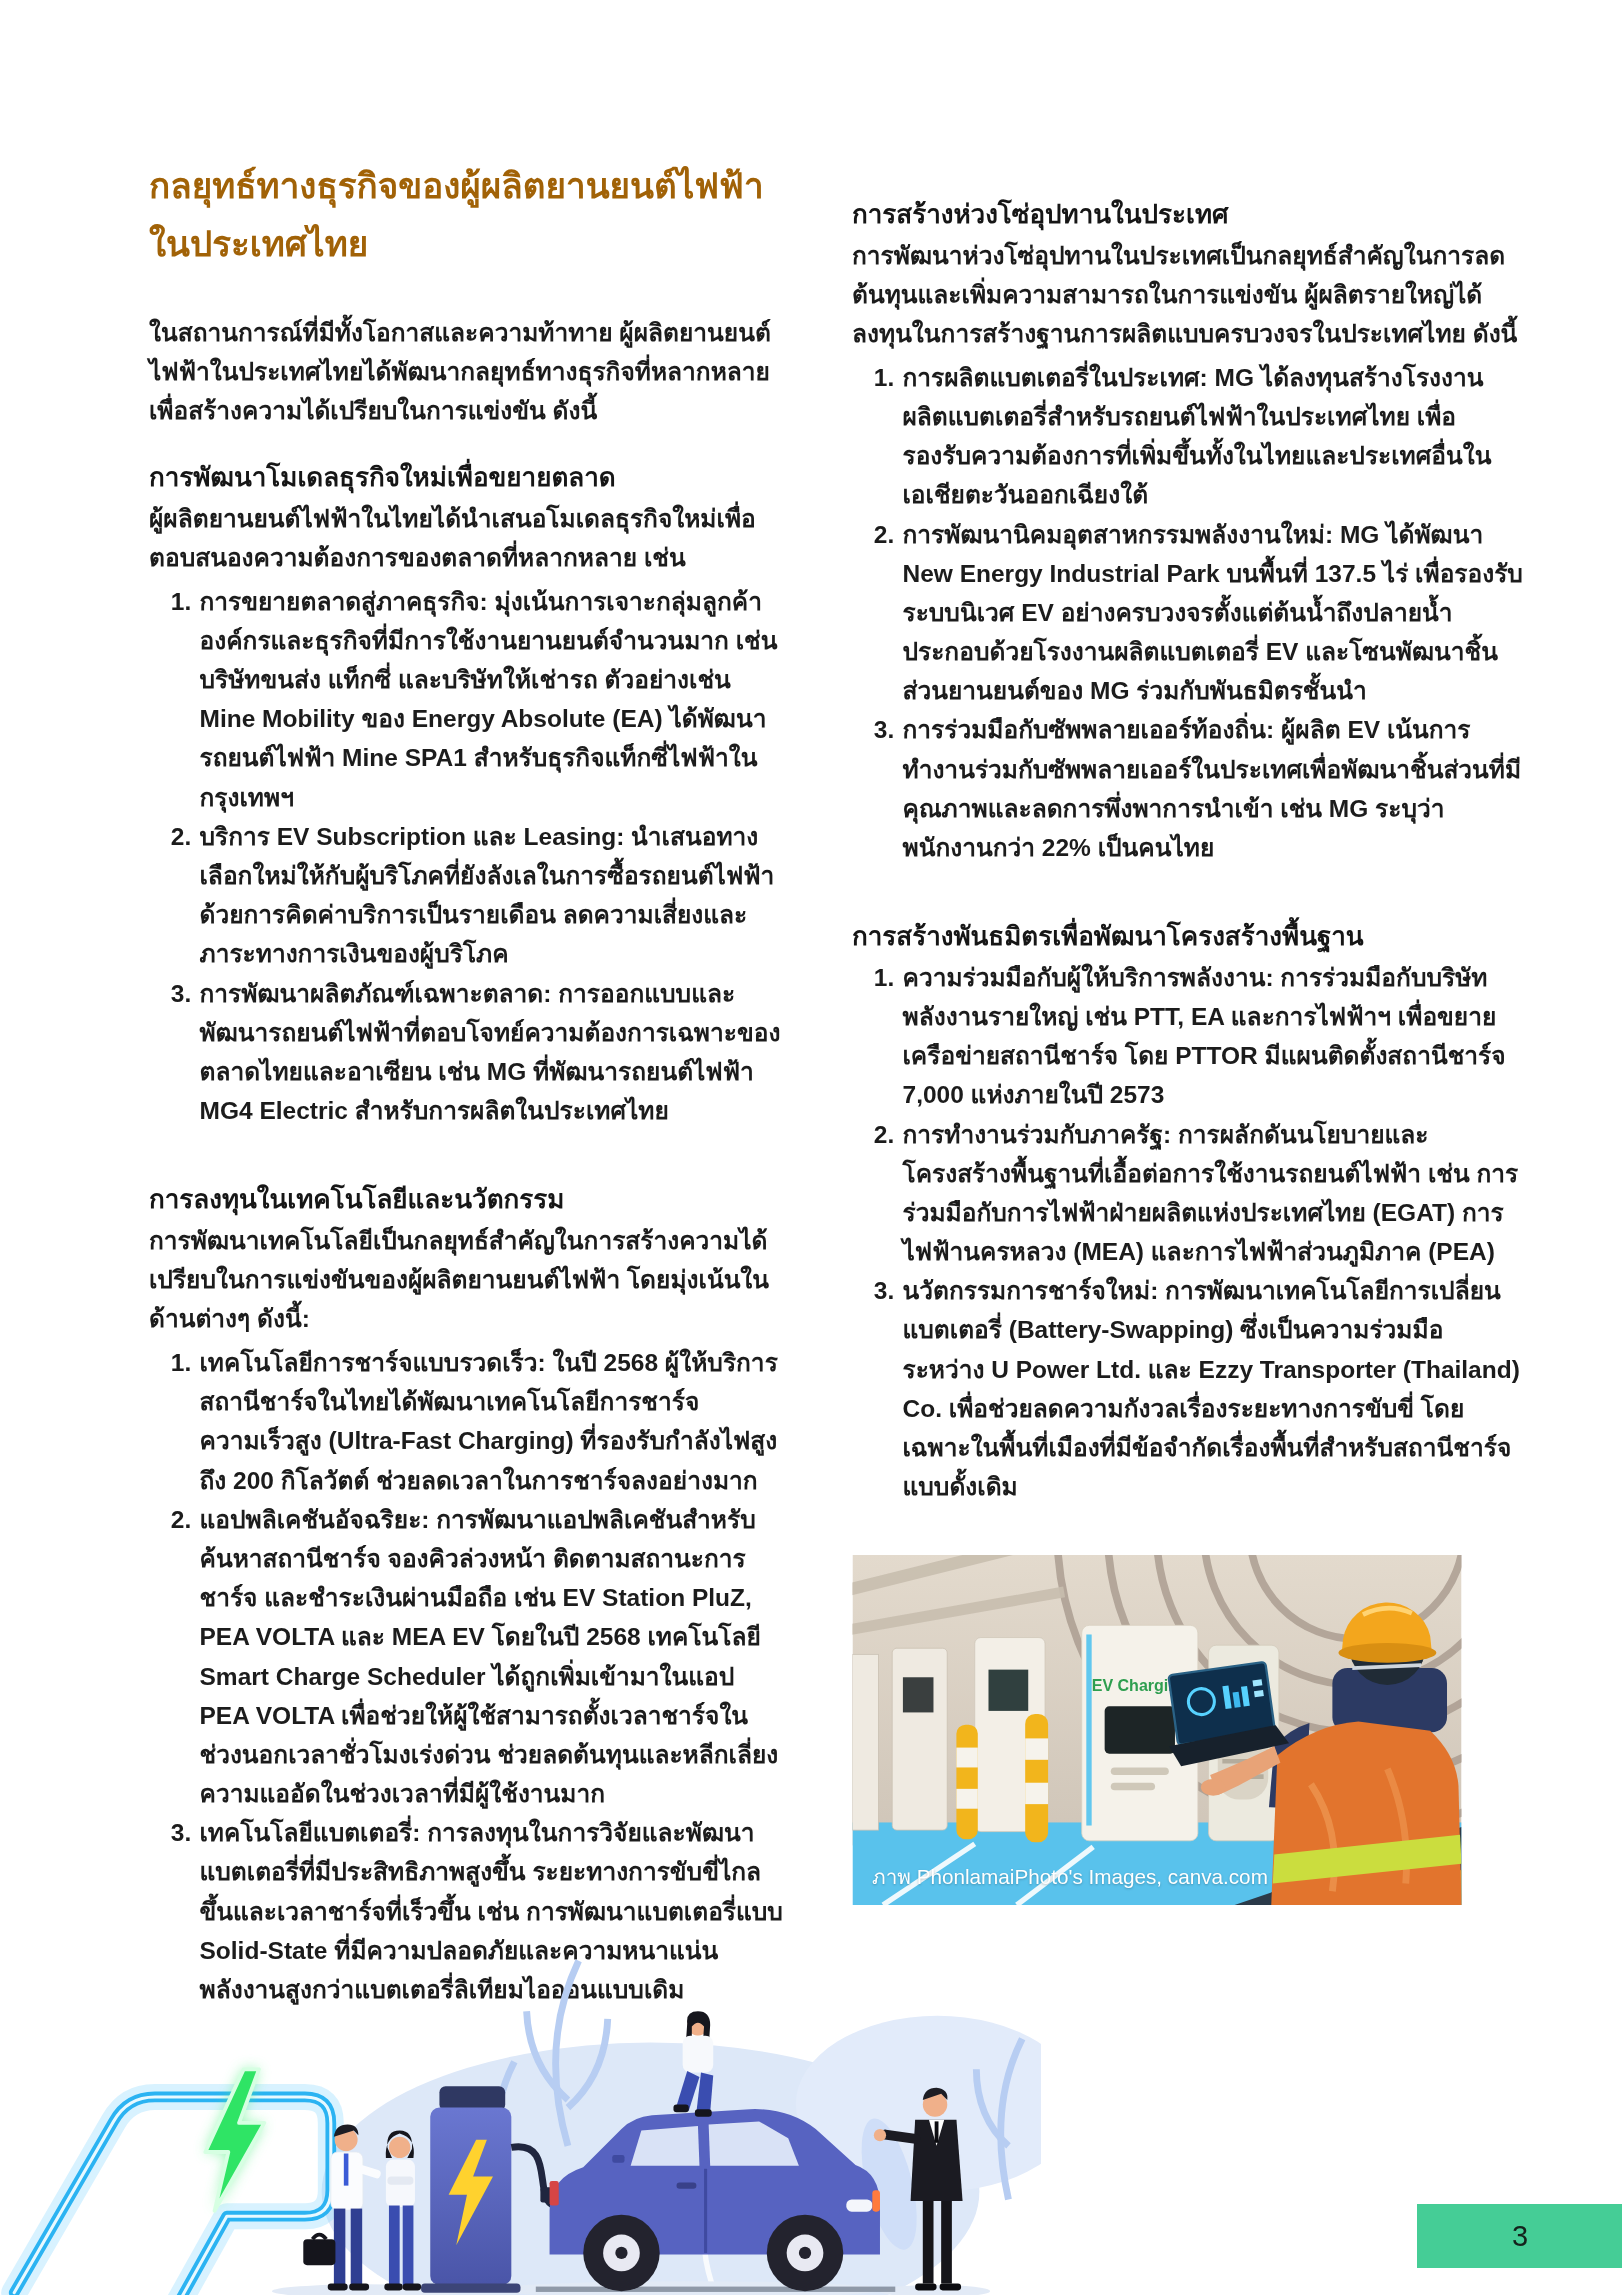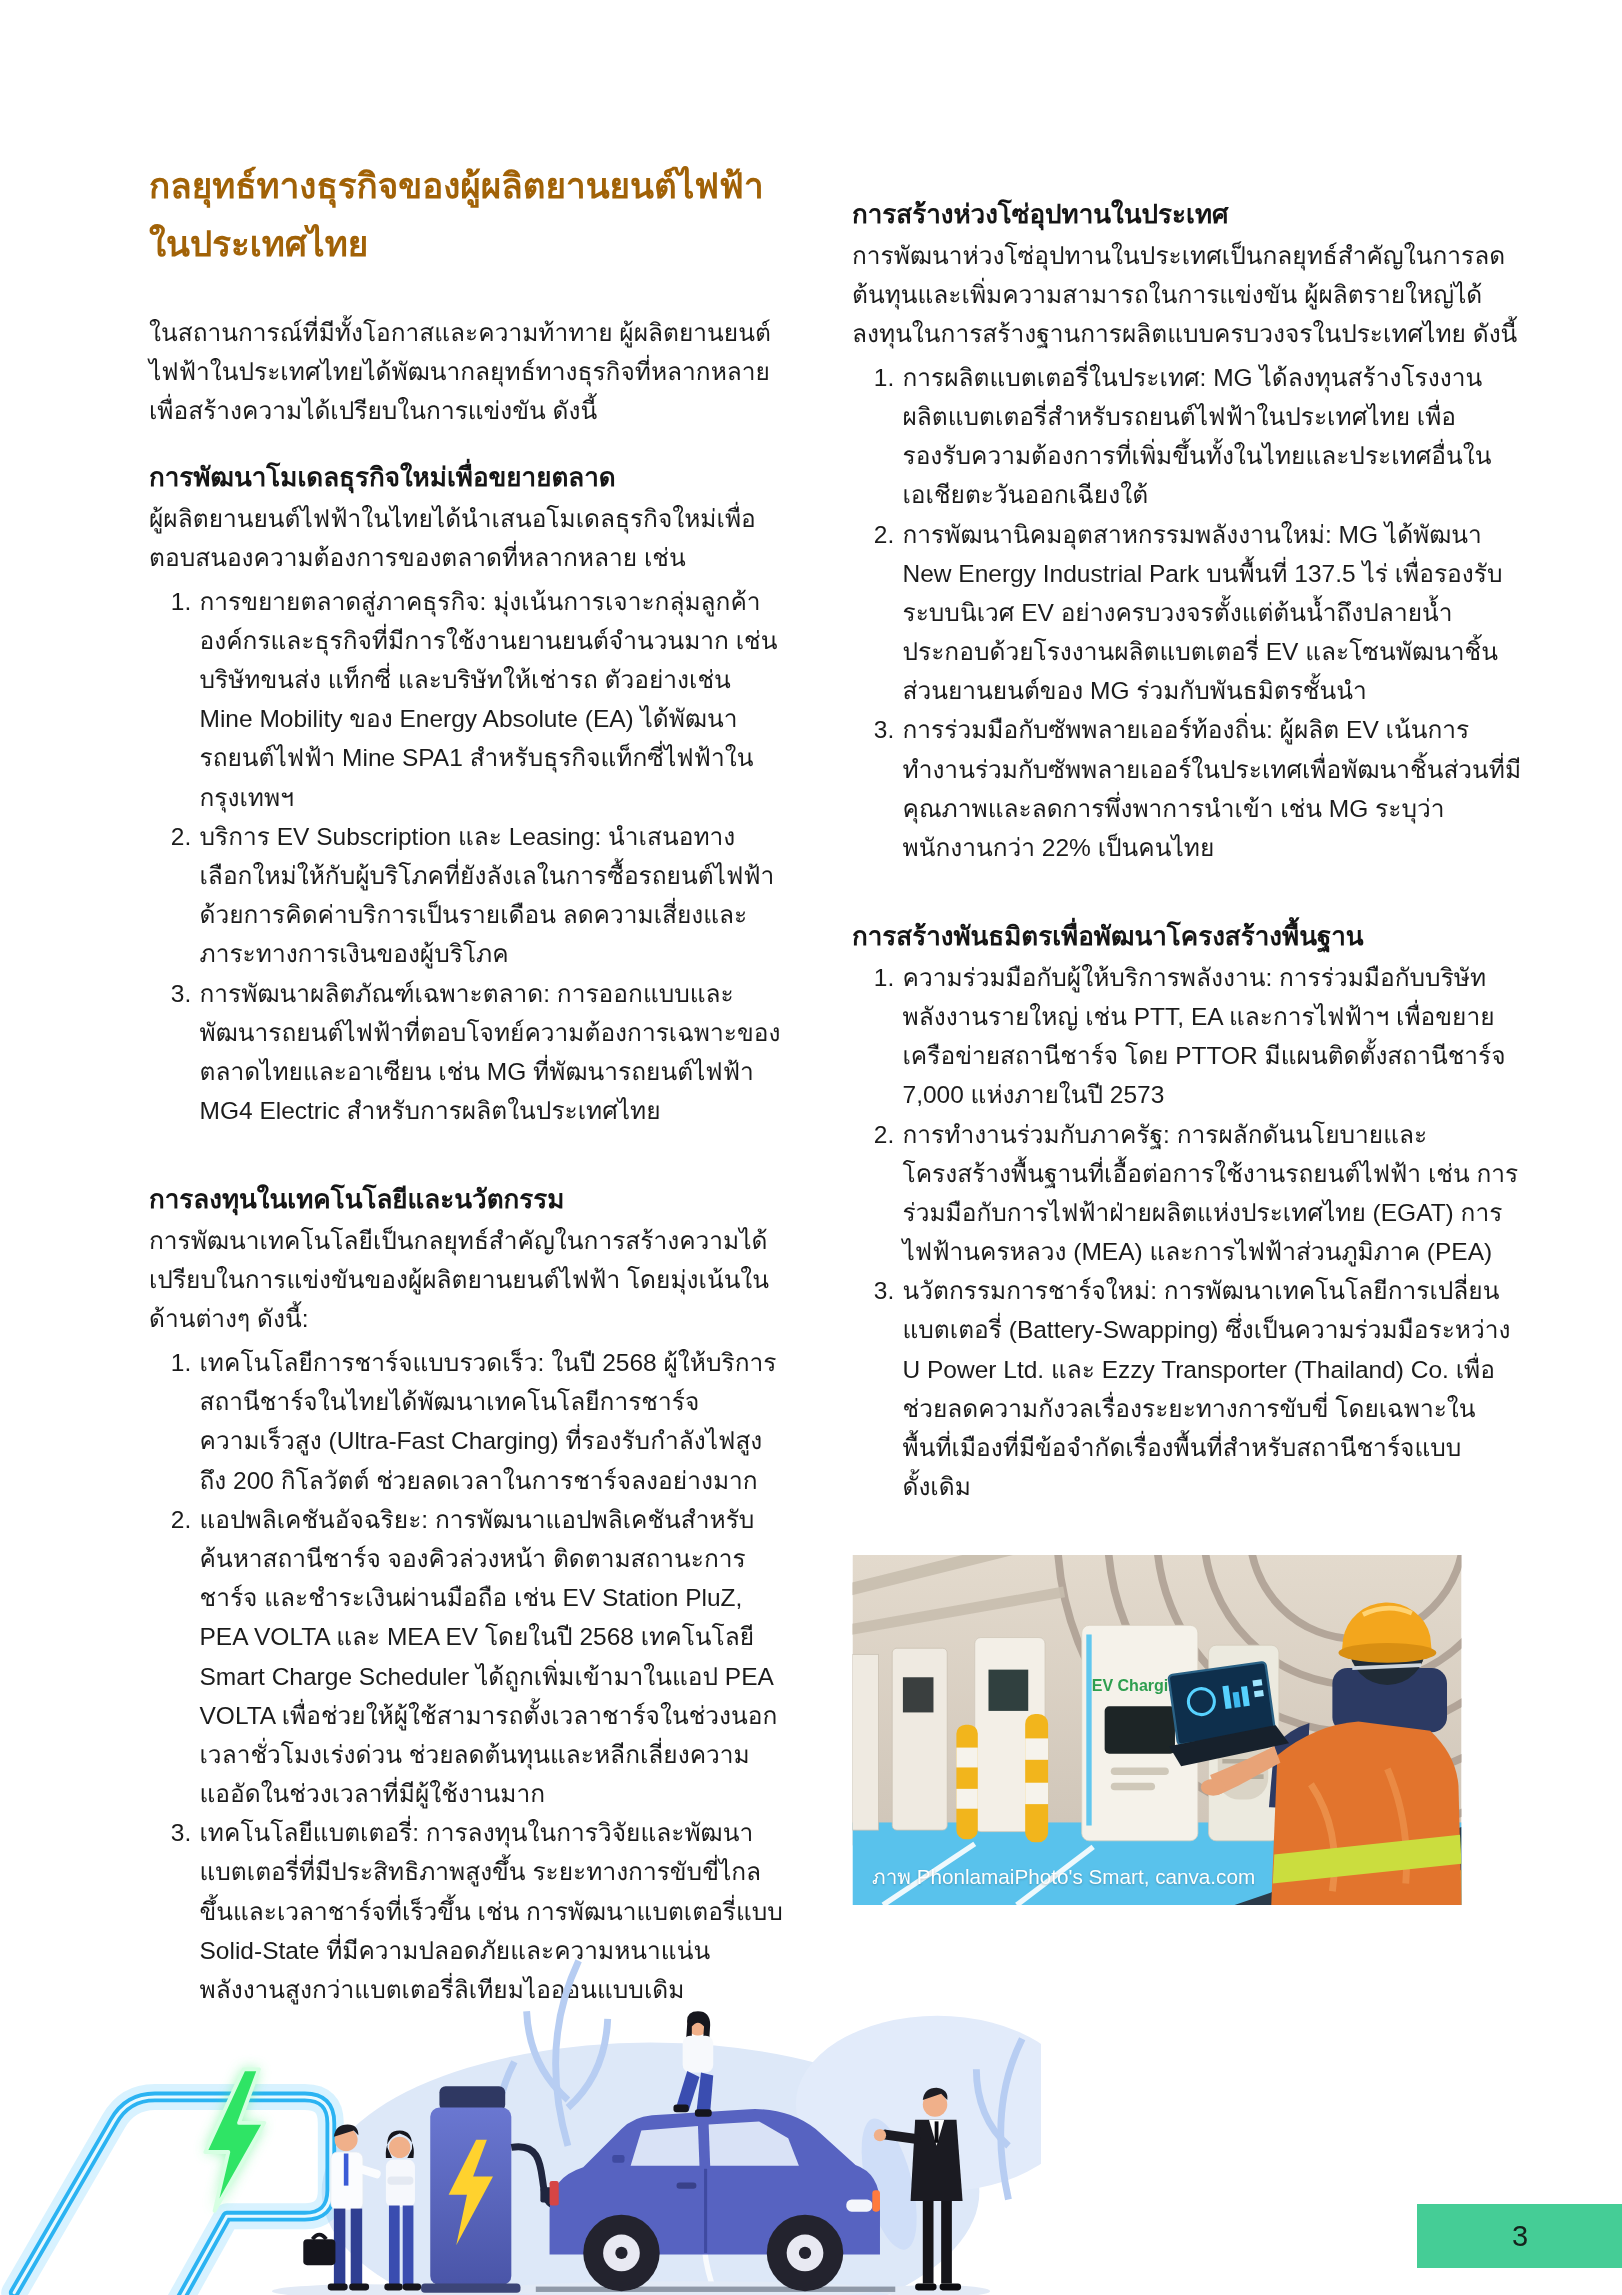--- a/index.html
+++ b/index.html
@@ -9,21 +9,21 @@
     color:#1c1c1c;
   }
   .col { position:absolute; top:157px; }
   .col-left  { left:149px;  width:634px; }
   .col-right { left:852px; width:671px; top:162px;margin-top:32px; }
 
   h1.doc-title {
     margin:0 0 40px 0; font-size:35px; line-height:1.65;
     font-weight:600; color:#a16207;
   }
-  p, li { font-size:24.5px; line-height:1.6; margin:0; }
+  p, li { font-size:24.5px; line-height:1.6; margin:0;font-weight:bold; }
   .intro { margin:0 0 27px 0; }
   h2.sec-heading { font-size:26px; line-height:1.6; font-weight:700; margin:0; color:#161616; }
   p.lead { margin:0 0 4.6px 0; }
   ol.num-list { margin:0 0 49px 0; padding:0 0 0 49px; }
   ol.num-list li { padding-left:1.5px; }
 
   figure.photo-fig { margin:41px 0 0 0; }
   .photo-wrap { position:relative; width:610px; height:350px; overflow:hidden; }
   .photo-wrap svg { display:block; }
   figcaption.photo-caption {
@@ -187,21 +187,21 @@
               <rect x="488" y="172" width="8" height="30" fill="#57d2ff"></rect>
               <rect x="500" y="182" width="8" height="20" fill="#3db9ef"></rect>
               <rect x="512" y="176" width="8" height="26" fill="#57d2ff"></rect>
               <rect x="528" y="170" width="12" height="8" fill="#9fe6ff"></rect>
               <rect x="528" y="184" width="12" height="8" fill="#9fe6ff"></rect>
               <path d="M 408 240 L 550 232 L 564 258 L 420 268 Z" fill="#17212c"></path>
             </g>
             <ellipse cx="472" cy="304" rx="16" ry="11" fill="#e8a377"></ellipse>
           </g>
         </svg>
-        <figcaption class="photo-caption">ภาพ PhonlamaiPhoto's Smart, canva.com</figcaption>
+        <figcaption class="photo-caption">ภาพ PhonlamaiPhoto's Images, canva.com</figcaption>
       </div>
     </figure>
   </section>
 
   <div class="illustration">
     <svg width="1041" height="348" viewBox="0 0 1360 455">
       <defs>
         <filter id="blur8" x="-40%" y="-40%" width="180%" height="180%">
             <feGaussianBlur stdDeviation="9"></feGaussianBlur>
           </filter>

